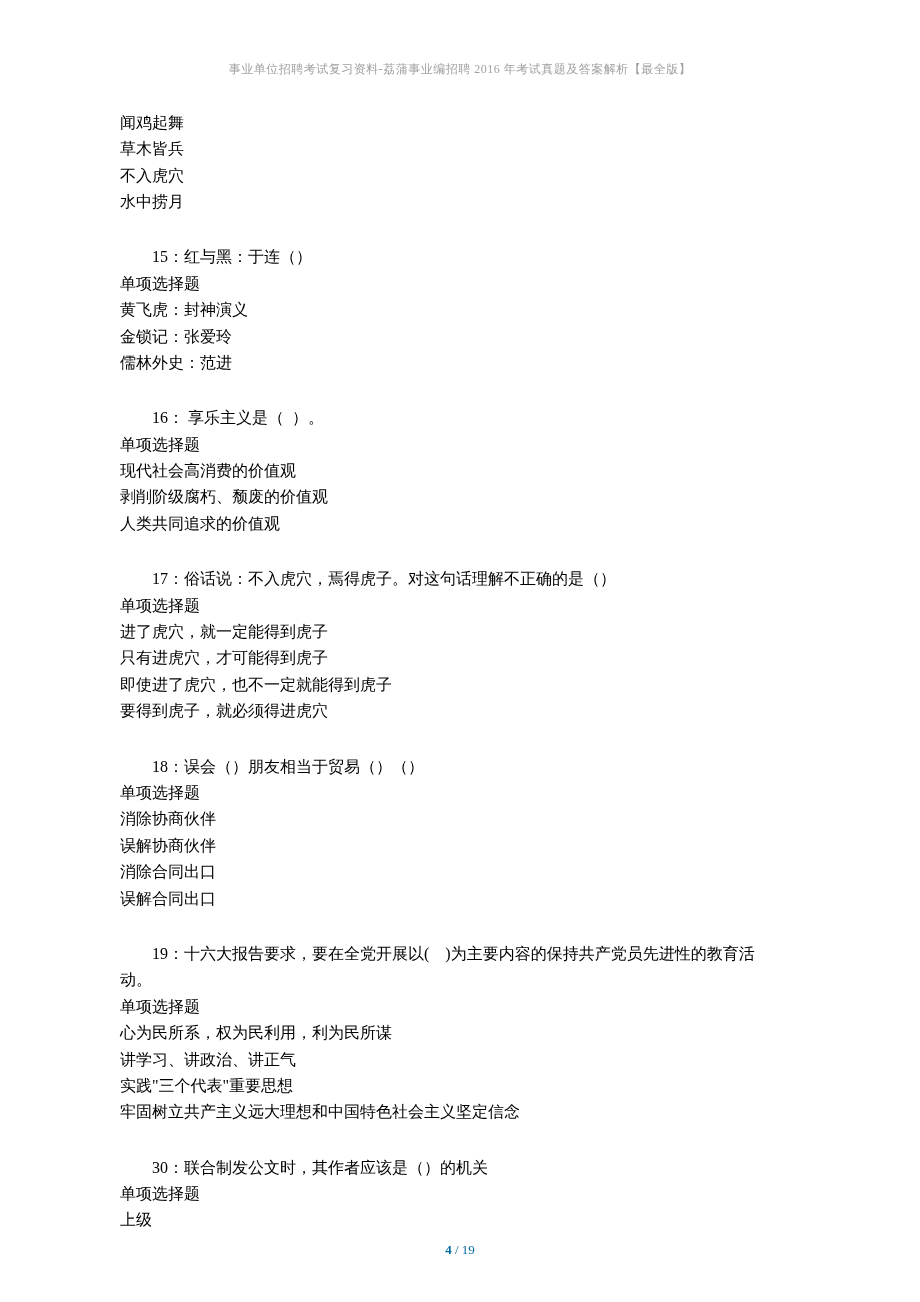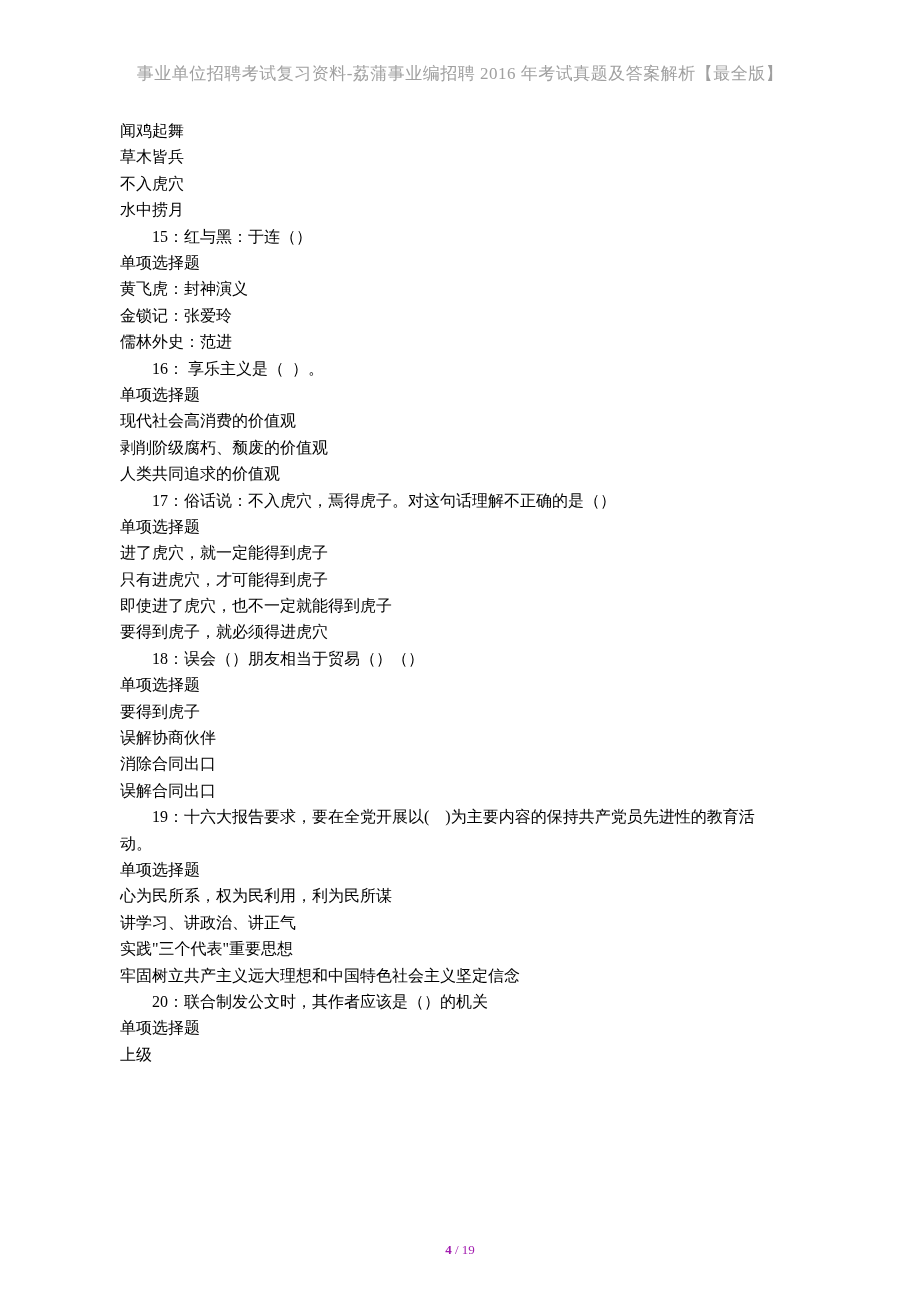--- a/index.html
+++ b/index.html
@@ -11,44 +11,44 @@
     font-size: 16px;
     color: #000000;
     line-height: 1.65;
     position: relative;
   }
   .page {
     padding: 60px 120px 40px 120px;
   }
   .header {
     text-align: center;
-    font-size: 17px;
+    font-size: 12px;
     color: #a0a0a0;
     margin-bottom: 30px;
     letter-spacing: 0.5px;
   }
   .line {
     margin: 0;
     white-space: pre-wrap;
   }
   .q-head {
     text-indent: 2em;
-    margin-top: 0;
+    margin-top: 29px;
   }
   .continuation {
     text-indent: 0;
   }
   .footer {
     position: absolute;
     bottom: 42px;
     left: 0;
     right: 0;
     text-align: center;
     font-size: 13px;
-    color: #a21caf;
+    color: #0369a1;
   }
   .footer .cur { font-weight: bold; }
 </style>
 </head>
 <body>
 
 <div class="page">
   <div class="header">事业单位招聘考试复习资料-荔蒲事业编招聘 2016 年考试真题及答案解析【最全版】</div>
 
   <div class="content">
@@ -72,34 +72,34 @@
 
     <div class="line q-head"><span>17</span>：<span>俗话说：不入虎穴，焉得虎子。对这句话理解不正确的是（）</span></div>
     <div class="line">单项选择题</div>
     <div class="line">进了虎穴，就一定能得到虎子</div>
     <div class="line">只有进虎穴，才可能得到虎子</div>
     <div class="line">即使进了虎穴，也不一定就能得到虎子</div>
     <div class="line">要得到虎子，就必须得进虎穴</div>
 
     <div class="line q-head"><span>18</span>：<span>误会（）朋友相当于贸易（）（）</span></div>
     <div class="line">单项选择题</div>
-    <div class="line">要得到虎子</div>
+    <div class="line">消除协商伙伴</div>
     <div class="line">误解协商伙伴</div>
     <div class="line">消除合同出口</div>
     <div class="line">误解合同出口</div>
 
     <div class="line q-head"><span>19</span>：<span>十六大报告要求，要在全党开展以(　)为主要内容的保持共产党员先进性的教育活</span></div>
     <div class="line continuation">动。</div>
     <div class="line">单项选择题</div>
     <div class="line">心为民所系，权为民利用，利为民所谋</div>
     <div class="line">讲学习、讲政治、讲正气</div>
     <div class="line">实践"三个代表"重要思想</div>
     <div class="line">牢固树立共产主义远大理想和中国特色社会主义坚定信念</div>
 
-    <div class="line q-head"><span>20</span>：<span>联合制发公文时，其作者应该是（）的机关</span></div>
+    <div class="line q-head"><span>30</span>：<span>联合制发公文时，其作者应该是（）的机关</span></div>
     <div class="line">单项选择题</div>
     <div class="line">上级</div>
 
   </div>
 </div>
 
 <div class="footer">
   <span class="cur">4</span><span> / </span><span>19</span>
 </div>
 

